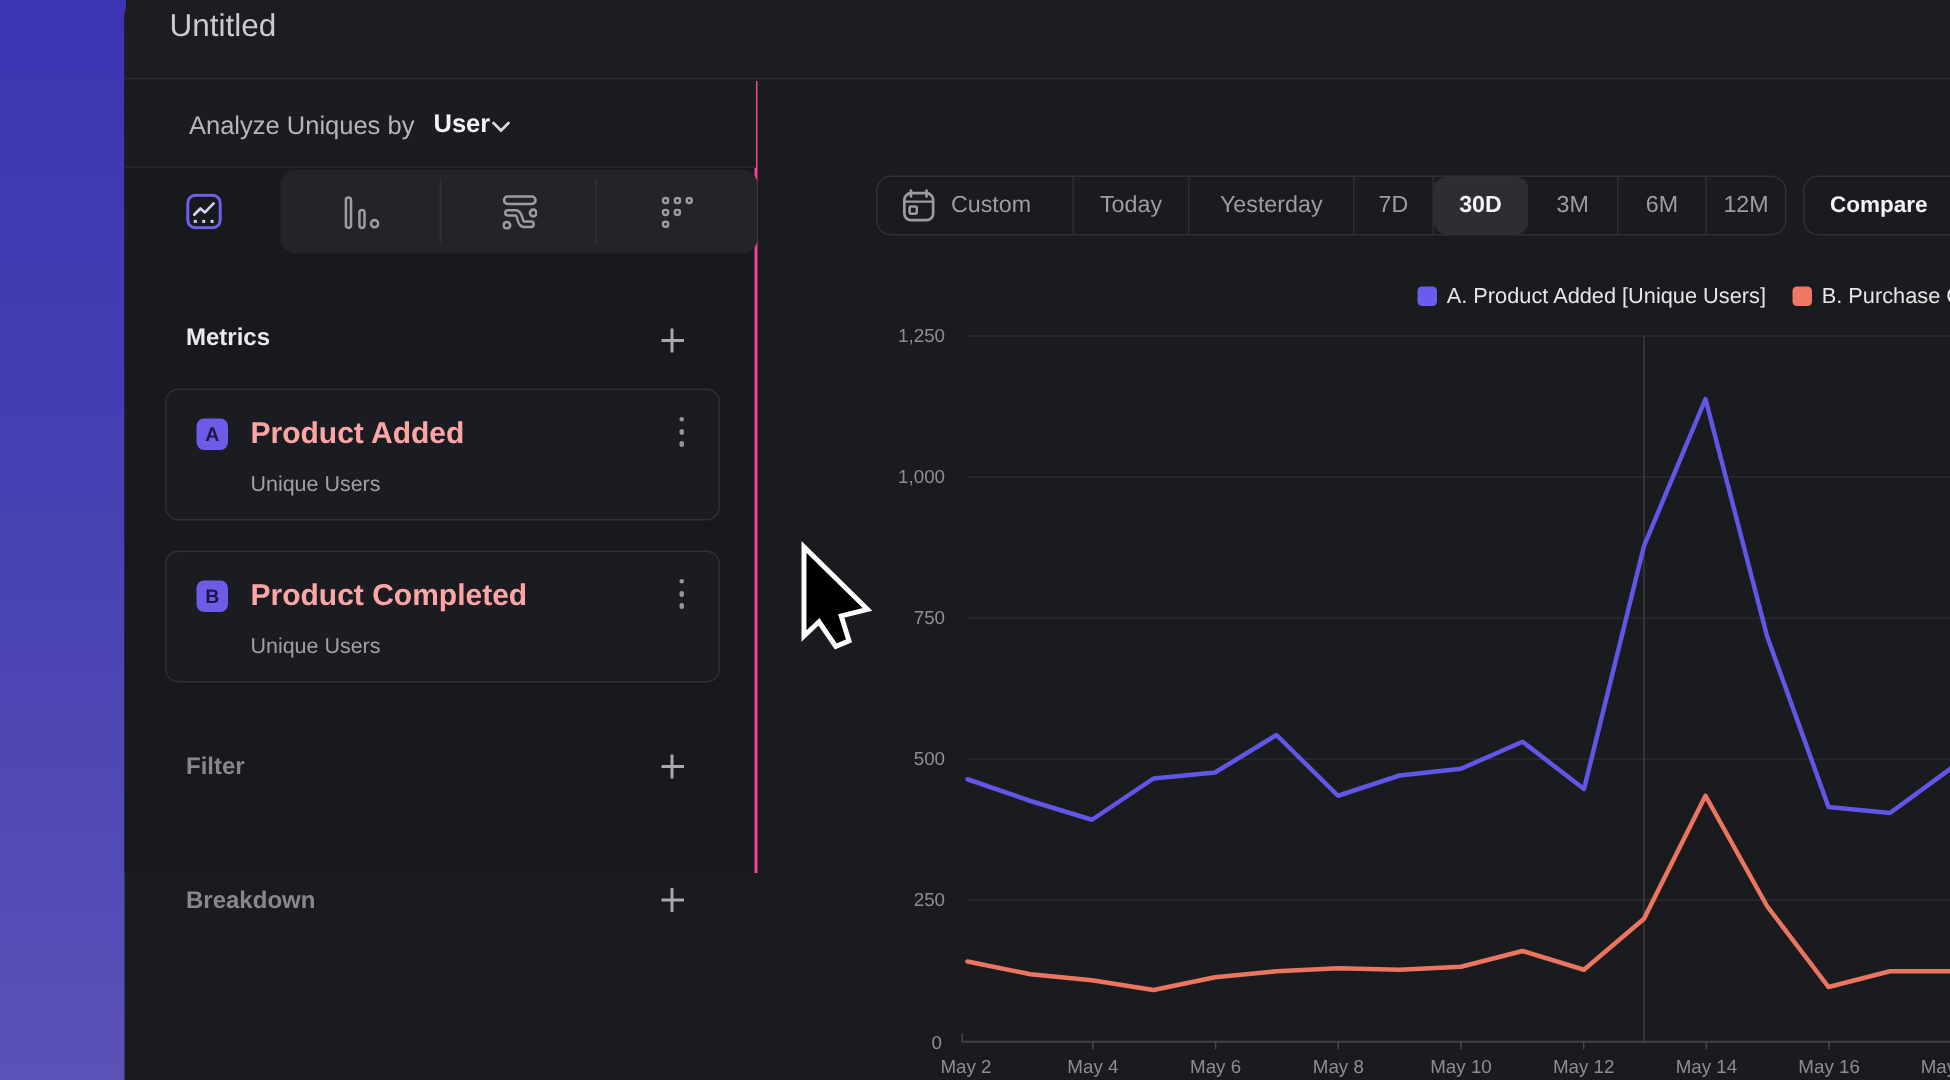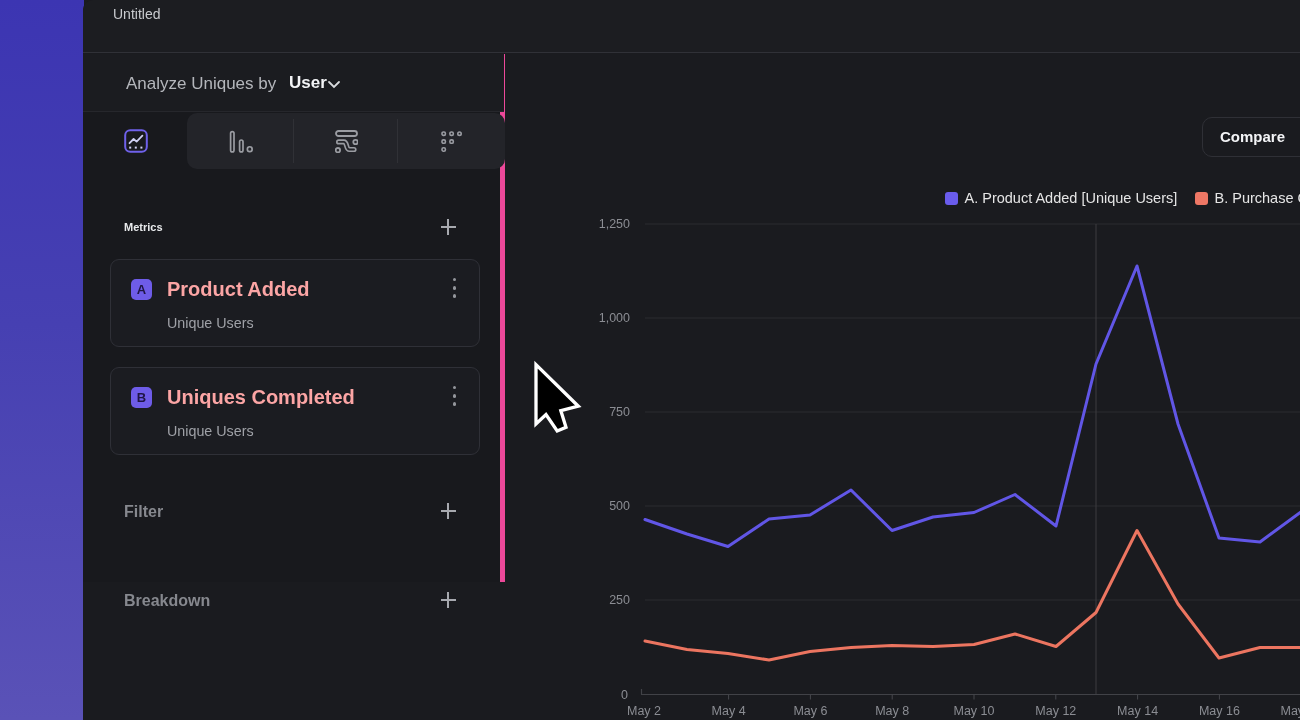--- a/index.html
+++ b/index.html
@@ -5,32 +5,32 @@
   * { margin:0; padding:0; box-sizing:border-box; }
   html,body { width:1300px; height:720px; overflow:hidden; background:#1a1b1f;
     font-family:"Liberation Sans", sans-serif; }
   #stage { position:absolute; left:0; top:0; width:1300px; height:720px; overflow:hidden; }
   .bgstrip { position:absolute; left:0; top:0; width:84px; height:720px;
     background:linear-gradient(180deg,#3c35b2 0%,#4640b2 45%,#5a52b7 100%); }
   .window { position:absolute; left:83px; top:0; width:1217px; height:720px;
     background:#1a1b1f; border-top-left-radius:10px; }
   .topbar { position:absolute; left:0; top:0; width:1217px; height:53px;
     background:#1c1d21; border-bottom:1px solid #303137; border-top-left-radius:10px; }
-  .untitled { position:absolute; left:30px; top:6px; font-size:14px; color:#c9cbcf; font-weight:500; }
+  .untitled { position:absolute; left:30px; top:6px; font-size:21px; color:#c9cbcf; font-weight:500; }
   .leftpanel { position:absolute; left:0; top:54px; width:422px; height:528px;
-    background:#18191d; border-right:5px solid #ec4899; }
+    background:#18191d; border-right:2px solid #ec4899; }
   .analyze { position:absolute; left:0; top:0; width:421px; height:58px;
     background:#1b1c20; border-bottom:1px solid #26272c; }
   .analyze .lbl { position:absolute; left:43px; top:20px; font-size:17px; color:#b4b6bb; }
   .analyze .usr { position:absolute; left:206px; top:19px; font-size:17px; color:#f3f4f6; font-weight:700; }
   .tabgroup { position:absolute; left:104px; top:59px; width:318px; height:56px;
     background:#232429; border-radius:10px; }
   .tabsep { position:absolute; top:6px; width:1px; height:44px; background:#303136; }
   .metricshdr { position:absolute; left:41px; top:163px; width:340px; }
-  .metricshdr .t { font-size:11px; font-weight:700; color:#e8eaec; }
+  .metricshdr .t { font-size:16px; font-weight:700; color:#e8eaec; }
   .card { position:absolute; left:27px; width:370px; height:88px;
     background:#1b1c21; border:1px solid #2f3037; border-radius:9px; }
   .badge { position:absolute; left:20px; top:19px; width:21px; height:21px; border-radius:5px;
     background:#6e5ce8; color:#1f1545; font-size:13px; font-weight:700;
     text-align:center; line-height:21px; }
   .cardtitle { position:absolute; left:56px; top:18px; font-size:20px; font-weight:700; color:#fca5a5; }
   .cardsub { position:absolute; left:56px; top:55px; font-size:14.3px; color:#9fa1a7; }
   .kebab { position:absolute; right:23px; top:18px; width:3.4px; height:20px; }
   .kebab i { position:absolute; left:0; width:3.4px; height:3.4px; border-radius:50%; background:#94969c; }
   .sectionrow { position:absolute; left:41px; width:340px; height:20px; }
@@ -112,33 +112,51 @@
         <div class="cardtitle">Product Added</div>
         <div class="cardsub">Unique Users</div>
         <div class="kebab">
             <i style="top:0"></i>
             <i style="top:8.2px"></i>
             <i style="top:16.4px"></i>
           </div>
       </div>
       <div class="card" style="top:313px">
         <div class="badge">B</div>
-        <div class="cardtitle">Uniques Completed</div>
+        <div class="cardtitle">Product Completed</div>
         <div class="cardsub">Unique Users</div>
         <div class="kebab">
             <i style="top:0"></i>
             <i style="top:8.2px"></i>
             <i style="top:16.4px"></i>
           </div>
       </div>
       <div class="sectionrow" style="top:538px"><span class="t">Breakdown</span><div class="plus"></div></div>
       <div class="sectionrow" style="top:449px"><span class="t">Filter</span><div class="plus"></div></div>
     </div>
   </div>
 
+  <div class="btngroup">
+    <div class="seg" style="width:131px;justify-content:flex-start;padding-left:16px">
+      <svg width="23" height="22" viewBox="0 0 23 22" style="margin-right:10px">
+        <rect x="1.9" y="2.8" width="19.2" height="18" rx="4.5" fill="none" stroke="#9a9ca2" stroke-width="1.8"></rect>
+        <line x1="6.3" y1="1" x2="6.3" y2="5" stroke="#9a9ca2" stroke-width="1.8" stroke-linecap="round"></line>
+        <line x1="16.7" y1="1" x2="16.7" y2="5" stroke="#9a9ca2" stroke-width="1.8" stroke-linecap="round"></line>
+        <line x1="1.9" y1="8.4" x2="21.1" y2="8.4" stroke="#9a9ca2" stroke-width="1.6"></line>
+        <rect x="5.4" y="11.7" width="4.8" height="4.8" rx="1" fill="none" stroke="#9a9ca2" stroke-width="1.7"></rect>
+      </svg>
+      Custom</div>
+    <div class="seg" style="width:77px">Today</div>
+    <div class="seg" style="width:110px">Yesterday</div>
+    <div class="seg" style="width:53px">7D</div>
+    <div class="seg sel" style="width:63px">30D</div>
+    <div class="seg" style="width:60px">3M</div>
+    <div class="seg" style="width:59px">6M</div>
+    <div class="seg" style="width:52px">12M</div>
+  </div>
   <div class="comparebtn">Compare</div>
   <div class="legend" style="left:945px"><span class="sw" style="background:#6a5cec"></span>A. Product Added [Unique Users]</div>
   <div class="legend" style="left:1195px"><span class="sw" style="background:#ee7765"></span>B. Purchase Completed [Unique Users]</div>
 
   <svg id="chart" style="position:absolute;left:540px;top:200px" width="760" height="520" viewBox="540 200 760 520">
     <g stroke="#2b2c30" stroke-width="1">
       <line x1="645" y1="224" x2="1300" y2="224"></line>
       <line x1="645" y1="318" x2="1300" y2="318"></line>
       <line x1="645" y1="412" x2="1300" y2="412"></line>
       <line x1="645" y1="506" x2="1300" y2="506"></line>

